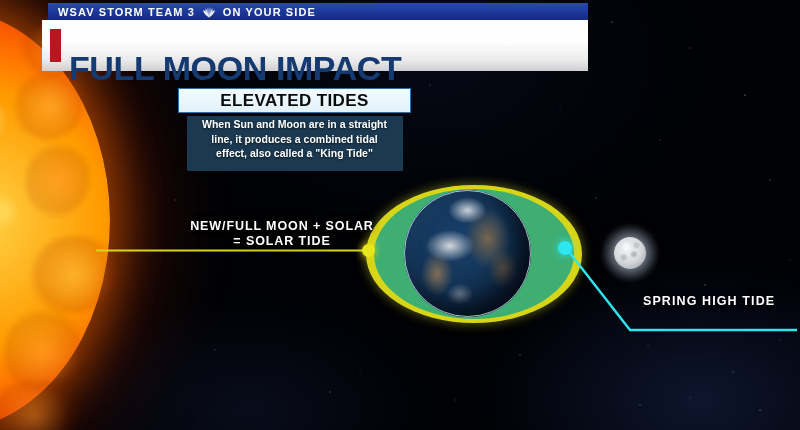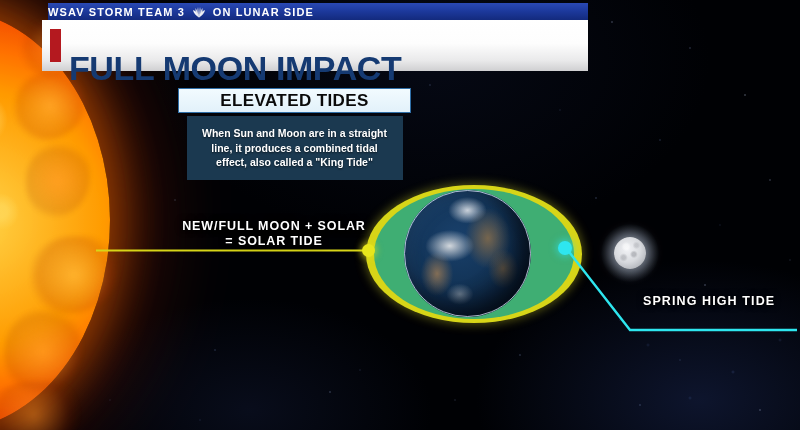--- a/index.html
+++ b/index.html
@@ -191,21 +191,21 @@
   .dot-lunar {
     left: 558px; top: 241px;
     width: 14px; height: 14px;
     background: #2ee6ef;
     box-shadow: 0 0 7px 2px rgba(45,225,235,.55);
   }
 
   
   .solar-label {
     position: absolute;
-    left: 168px; top: 219px;
+    left: 176px; top: 219px;
     width: 212px;
     text-align: center;
     color: #ffffff;
     font-size: 12.5px;
     font-weight: 700;
     letter-spacing: .9px;
     line-height: 15px;
     text-shadow: 0 1px 3px rgba(0,0,0,.95), 0 0 7px rgba(0,0,0,.85);
   }
   .lunar-label {
@@ -252,40 +252,41 @@
     justify-content: center;
     color: #0a0a0a;
     font-size: 17px;
     font-weight: 700;
     letter-spacing: .4px;
   }
   .callout-body {
     margin: 3px auto 0;
     width: 216px;
     background: #1b3950;
-    padding: 10px 10px 10px;
+    padding: 1px 10px 10px;
     box-sizing: border-box;
     color: #ffffff;
     font-size: 10.5px;
     font-weight: 700;
     line-height: 14.5px;
     text-align: center;
     text-shadow: 0 1px 2px rgba(0,0,0,.6);
   }
 
   
   .banner { position: absolute; left: 42px; top: 3px; width: 546px; }
   .banner-strip {
     position: absolute;
     left: 6px; top: 0;
     width: 540px; height: 17px;
     background: linear-gradient(180deg, #2a49b4 0%, #1d3a9e 45%, #132a7d 100%);
     display: flex;
     align-items: center;
     box-sizing: border-box;
+    padding-left: 10px;
     gap: 6px;
   }
   .banner-strip .seg {
     color: #ffffff;
     font-size: 11px;
     font-weight: 700;
     letter-spacing: 1.1px;
     white-space: nowrap;
   }
   .peacock { display: block; }
@@ -373,21 +374,21 @@
       <svg class="peacock" width="16" height="12" viewBox="0 0 32 24">
         <g transform="translate(16,23)">
           <path d="M0,0 C-1.5,-8 -6,-13 -12,-15 C-11,-9 -6,-3 0,0 Z" fill="#ffffff" opacity=".95"></path>
           <path d="M0,0 C-2,-9 -4,-15 -7,-19 C-8,-13 -5,-5 0,0 Z" fill="#e8e8ec" opacity=".95"></path>
           <path d="M0,0 C-1,-10 -1,-16 -2,-21 C-4,-15 -3,-6 0,0 Z" fill="#f4f4f7" opacity=".95"></path>
           <path d="M0,0 C1,-10 1,-16 2,-21 C4,-15 3,-6 0,0 Z" fill="#ffffff" opacity=".95"></path>
           <path d="M0,0 C2,-9 4,-15 7,-19 C8,-13 5,-5 0,0 Z" fill="#e8e8ec" opacity=".95"></path>
           <path d="M0,0 C1.5,-8 6,-13 12,-15 C11,-9 6,-3 0,0 Z" fill="#f4f4f7" opacity=".95"></path>
         </g>
       </svg>
-      <span class="seg">ON LUNAR SIDE</span>
+      <span class="seg">ON YOUR SIDE</span>
     </div>
     <div class="banner-title">
       <div class="title-tick"></div>
       <div class="title-text">FULL MOON IMPACT</div>
     </div>
   </div>
 
 </div>
 
 </body></html>

